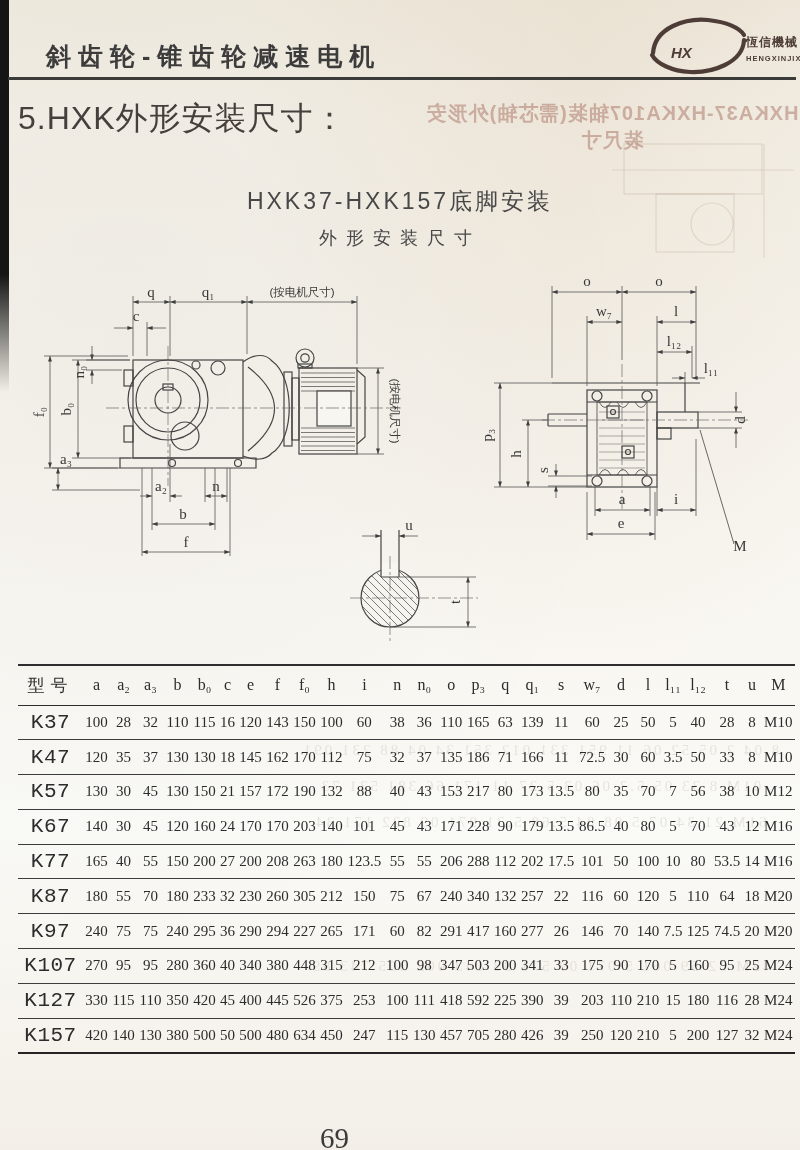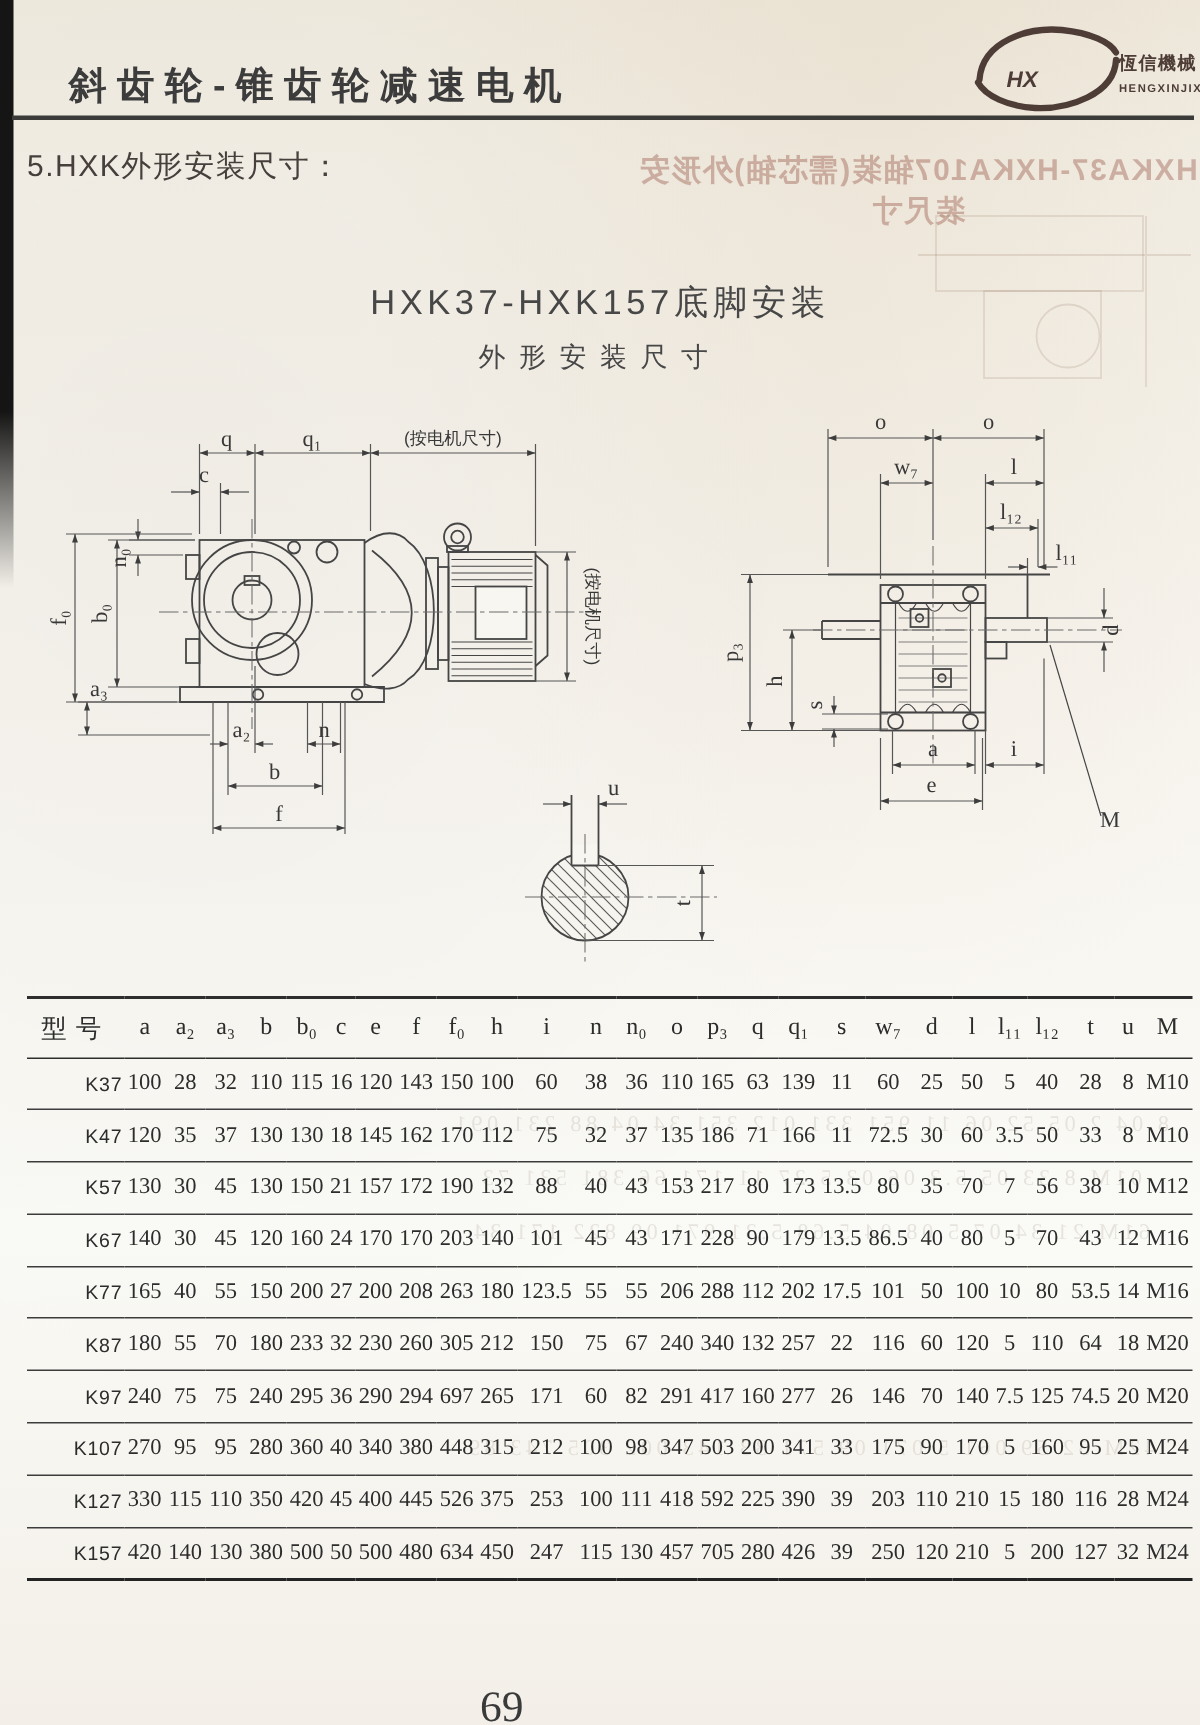--- a/index.html
+++ b/index.html
@@ -10,34 +10,34 @@
       radial-gradient(ellipse at 15% 30%, rgba(0,0,0,0.025), transparent 55%),
       linear-gradient(180deg,#efeade 0%,#f3efe6 10%,#f7f4ee 40%,#fafaf6 72%,#f3efe8 100%); padding-left: 10px;}
   .scan-edge{position:absolute;left:0;top:0;width:9px;height:392px;
     background:linear-gradient(180deg,#151515 70%,rgba(21,21,21,0));}
   .hdr-title{position:absolute;left:46px;top:40px;font-size:25px;font-weight:bold;
     letter-spacing:7px;color:#3c3c3c;}
   .hdr-rule{position:absolute;left:8px;top:77px;width:788px;height:3px;background:#3b3b39;}
   .logo{position:absolute;left:648px;top:14px;width:150px;height:66px;color:#4e3d37;}
   .logo .cn{position:absolute;left:98px;top:20px;font-size:12px;font-weight:bold;letter-spacing:1px;}
   .logo .en{position:absolute;left:98px;top:40px;font-size:7.5px;font-weight:bold;letter-spacing:1px;}
-  .section-heading{position:absolute;left:18px;top:97px;font-size:20px;color:#463f3c;letter-spacing:1px;}
+  .section-heading{position:absolute;left:18px;top:97px;font-size:32px;color:#463f3c;letter-spacing:1px;}
   .draw-title{position:absolute;left:200px;top:186px;width:400px;text-align:center;color:#474747;}
   .draw-title .l1{font-size:23px;letter-spacing:3px;font-weight:400;}
   .draw-title .l2{font-size:18px;letter-spacing:9px;font-weight:500;margin-top:9px;}
   .drawings{position:absolute;left:0;top:260px;}
   table.dims{position:absolute;left:18px;top:664px;width:777px;border-collapse:collapse;
     font-family:"Liberation Serif",serif;color:#2c2c2c;border-bottom:2.5px solid #242424;}
   table.dims th,table.dims td{text-align:center;white-space:nowrap;padding:0 1.5px;font-weight:normal;}
   table.dims thead tr{border-top:2.2px solid #2e2e2e;border-bottom:1.8px solid #2e2e2e;height:40px;}
   table.dims thead th{font-size:16px;}
   table.dims tbody tr{border-top:1.4px solid #3c3c3c;height:34.8px;}
   table.dims tbody td{font-size:15px;}
   table.dims .model-col{font-family:"Liberation Sans",sans-serif;letter-spacing:6px;font-size:17px;width:62px;}
-  table.dims tbody .model-col{font-family:Liberation Sans, sans-serif;letter-spacing:0.5px;font-size:13px;text-align:right;}
+  table.dims tbody .model-col{font-family:Liberation Mono, monospace;letter-spacing:0.5px;font-size:21px;}
   .footnote{position:absolute;left:20px;top:1086px;font-size:19px;letter-spacing:1px;color:#343434;}
   .page-number{position:absolute;left:0;top:1122px;width:669px;text-align:center;
     font-family:"Liberation Serif",serif;font-size:29px;color:#3a3a3a;}
   .ghost{position:absolute;transform:scaleX(-1);pointer-events:none;}
   .ghost-title{left:424px;top:100px;width:376px;font-size:20px;font-weight:bold;letter-spacing:1px;
     color:rgba(151,86,70,0.40);text-align:center;}
   .ghost-num{font-family:"Liberation Serif",serif;font-size:15px;letter-spacing:3px;
     color:rgba(120,100,78,0.14);left:300px;width:480px;text-align:center;}
   .gn0{top:742px;} .gn1{top:778px;} .gn2{top:814px;} .gn3{top:958px;}
   .ghost-fig{position:absolute;left:612px;top:130px;pointer-events:none;}
@@ -459,21 +459,21 @@
         <tr>
           <td class="model-col">K97</td>
           <td>240</td>
           <td>75</td>
           <td>75</td>
           <td>240</td>
           <td>295</td>
           <td>36</td>
           <td>290</td>
           <td>294</td>
-          <td>697</td>
+          <td>227</td>
           <td>265</td>
           <td>171</td>
           <td>60</td>
           <td>82</td>
           <td>291</td>
           <td>417</td>
           <td>160</td>
           <td>277</td>
           <td>26</td>
           <td>146</td>

